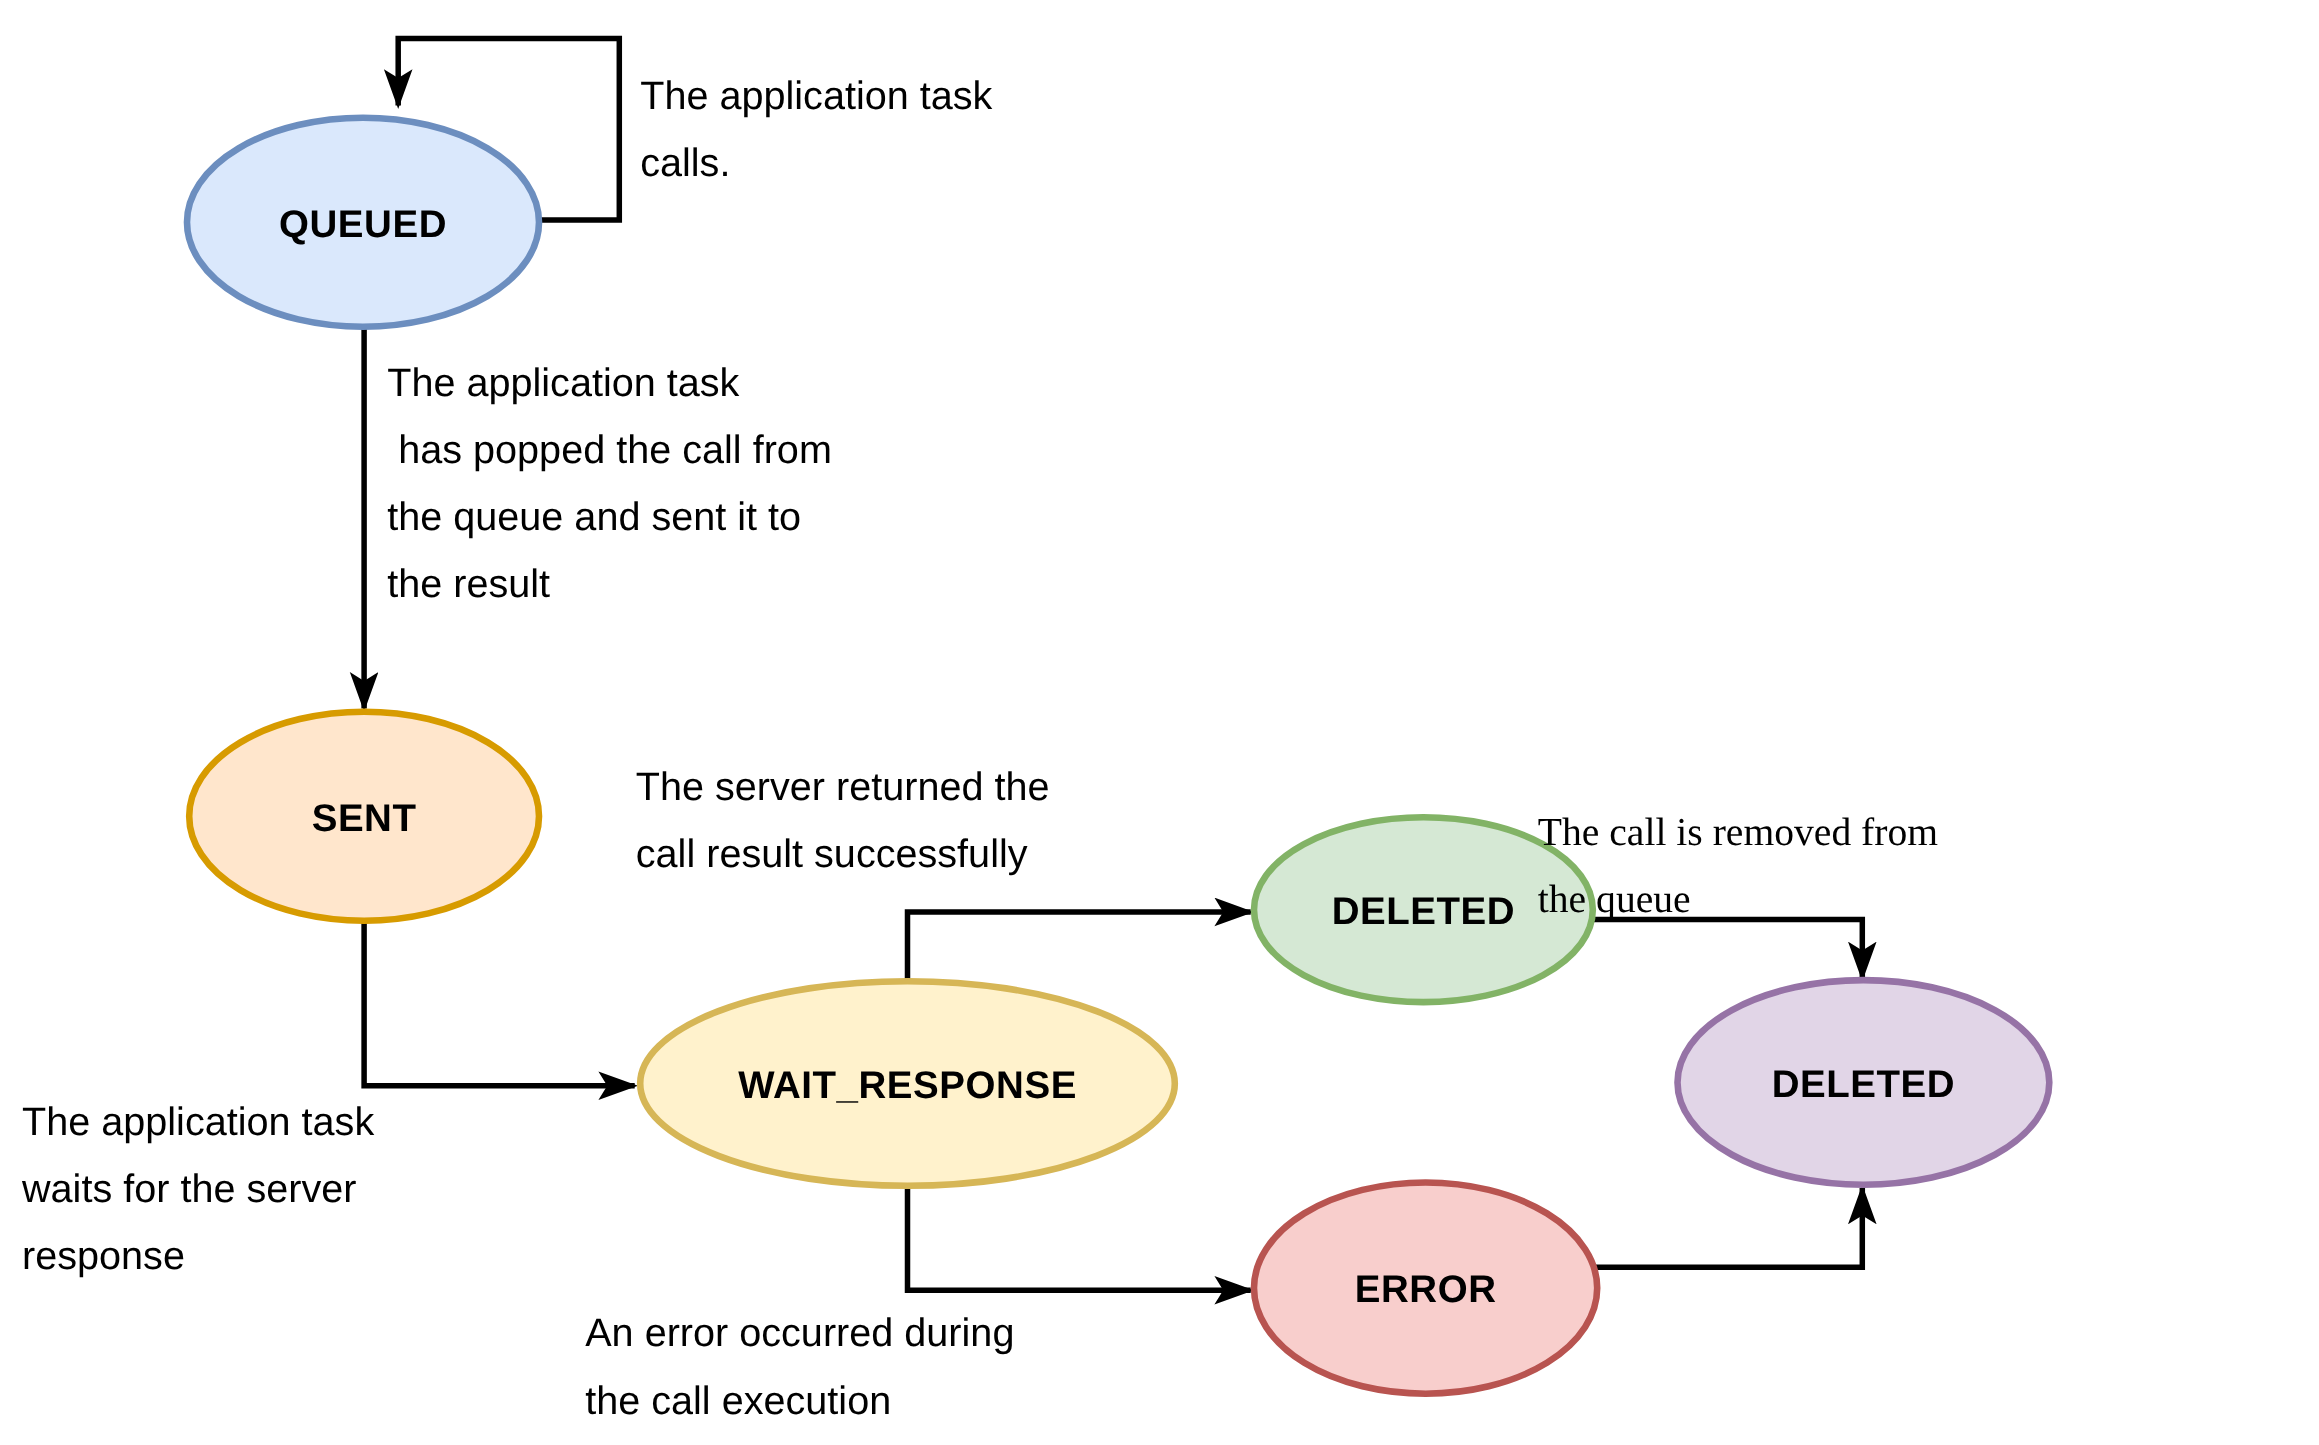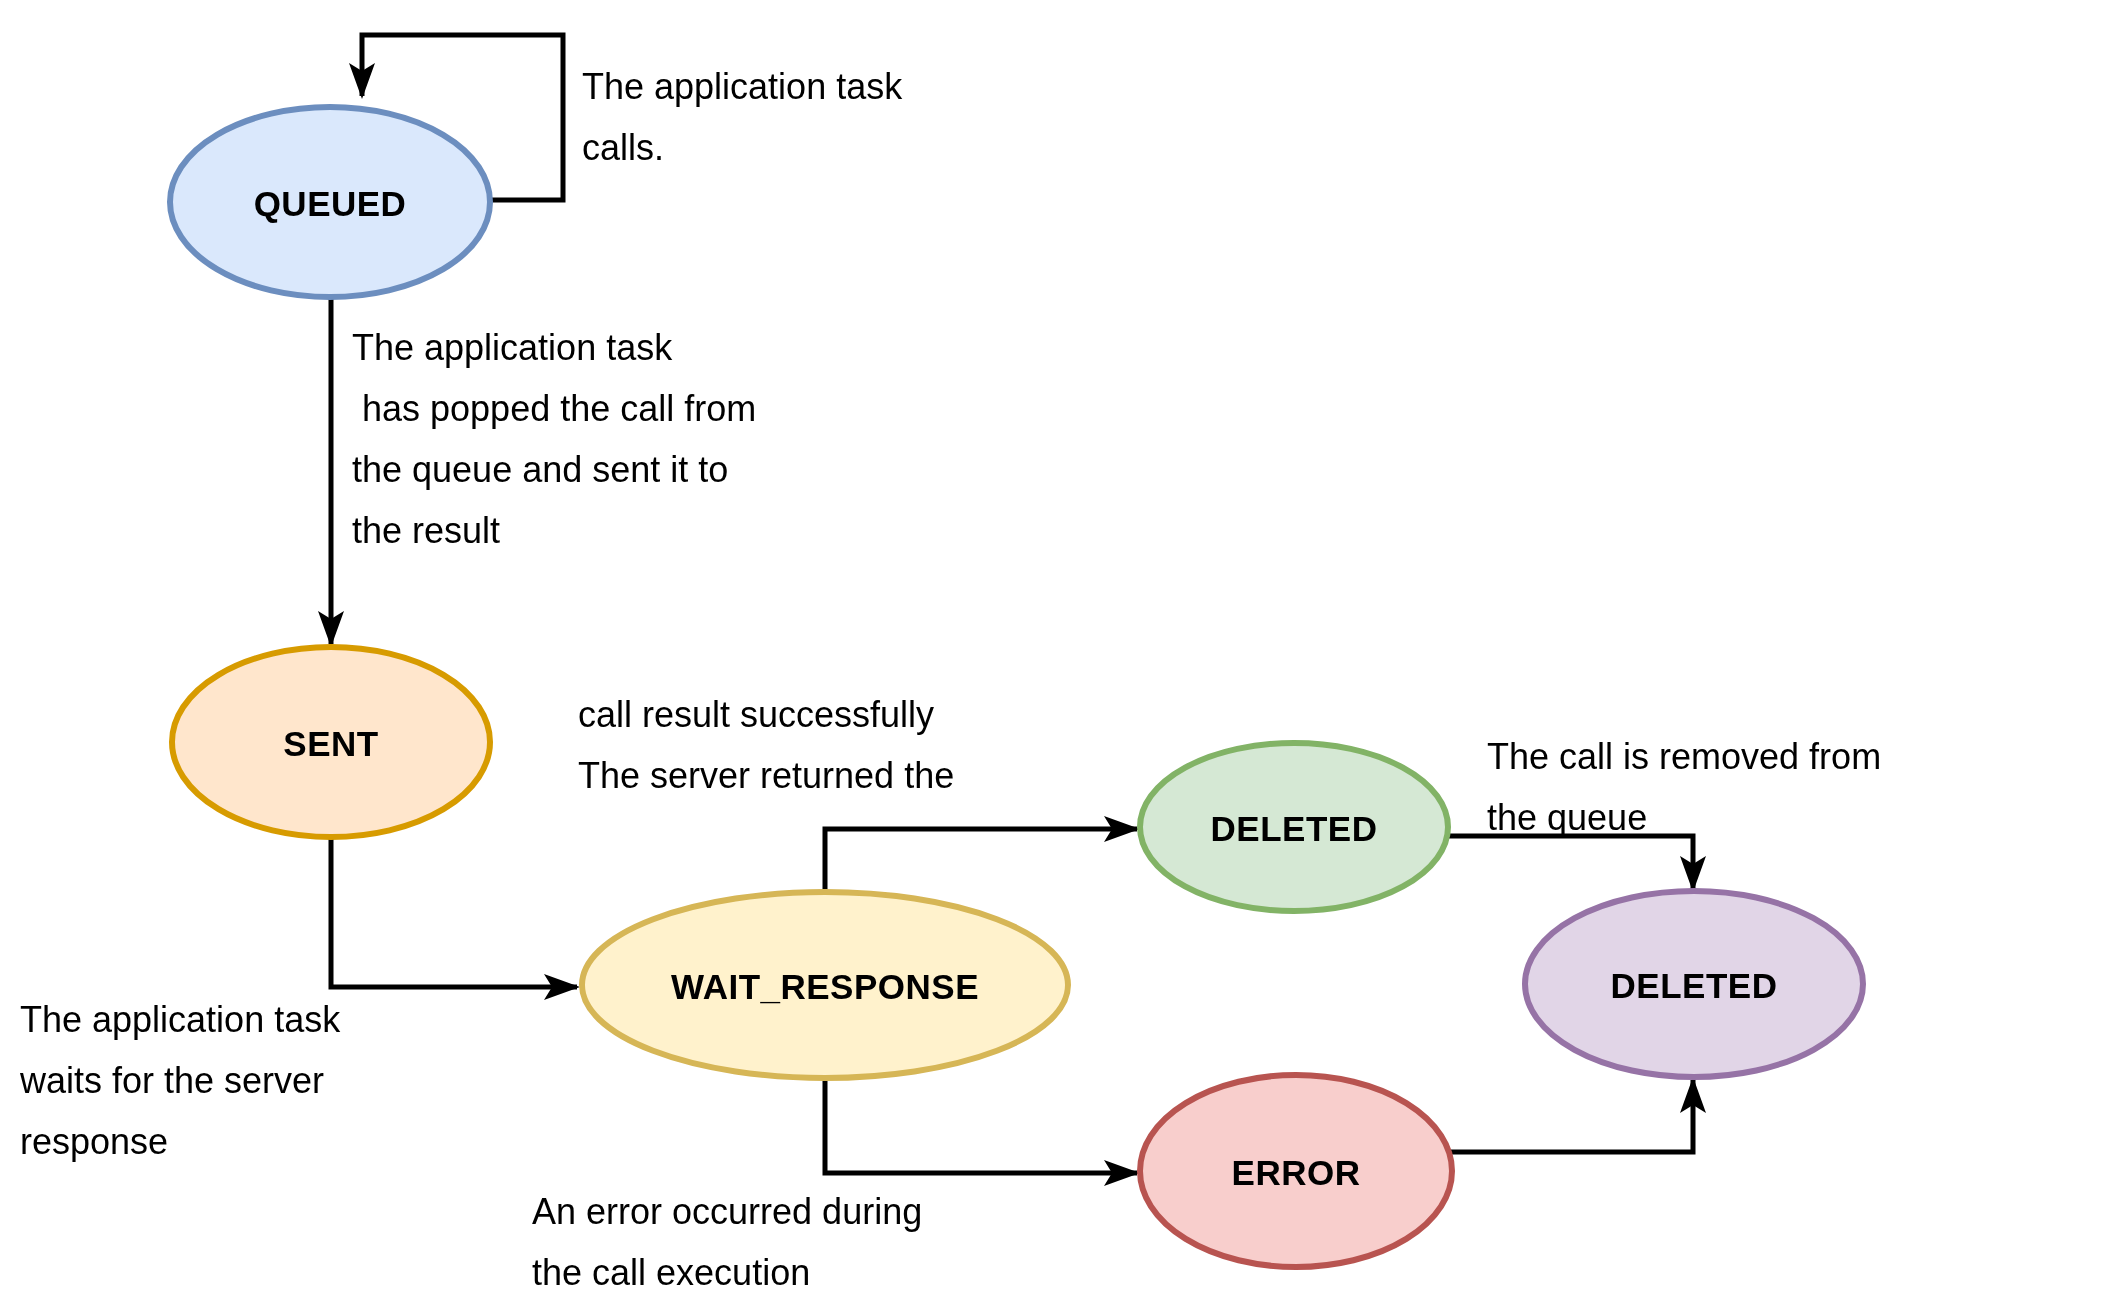--- a/index.html
+++ b/index.html
@@ -76,27 +76,27 @@
     <div class="line">the result</div>
   </div>
 
   <div class="edge-label" style="left:20px; top:989px;">
     <div class="line">The application task</div>
     <div class="line">waits for the server</div>
     <div class="line">response</div>
   </div>
 
   <div class="edge-label" style="left:578px; top:684px;">
+    <div class="line">The server returned the</div>
     <div class="line">call result successfully</div>
-    <div class="line">The server returned the</div>
   </div>
 
   <div class="edge-label" style="left:532px; top:1181px;">
     <div class="line">An error occurred during</div>
     <div class="line">the call execution</div>
   </div>
 
-  <div class="edge-label" style="left:1487px; top:726px;">
+  <div class="edge-label" style="left:1398px; top:726px;font-family:Liberation Serif, serif;">
     <div class="line">The call is removed from</div>
     <div class="line">the queue</div>
   </div>
 
 </div>
 
 </body></html>

